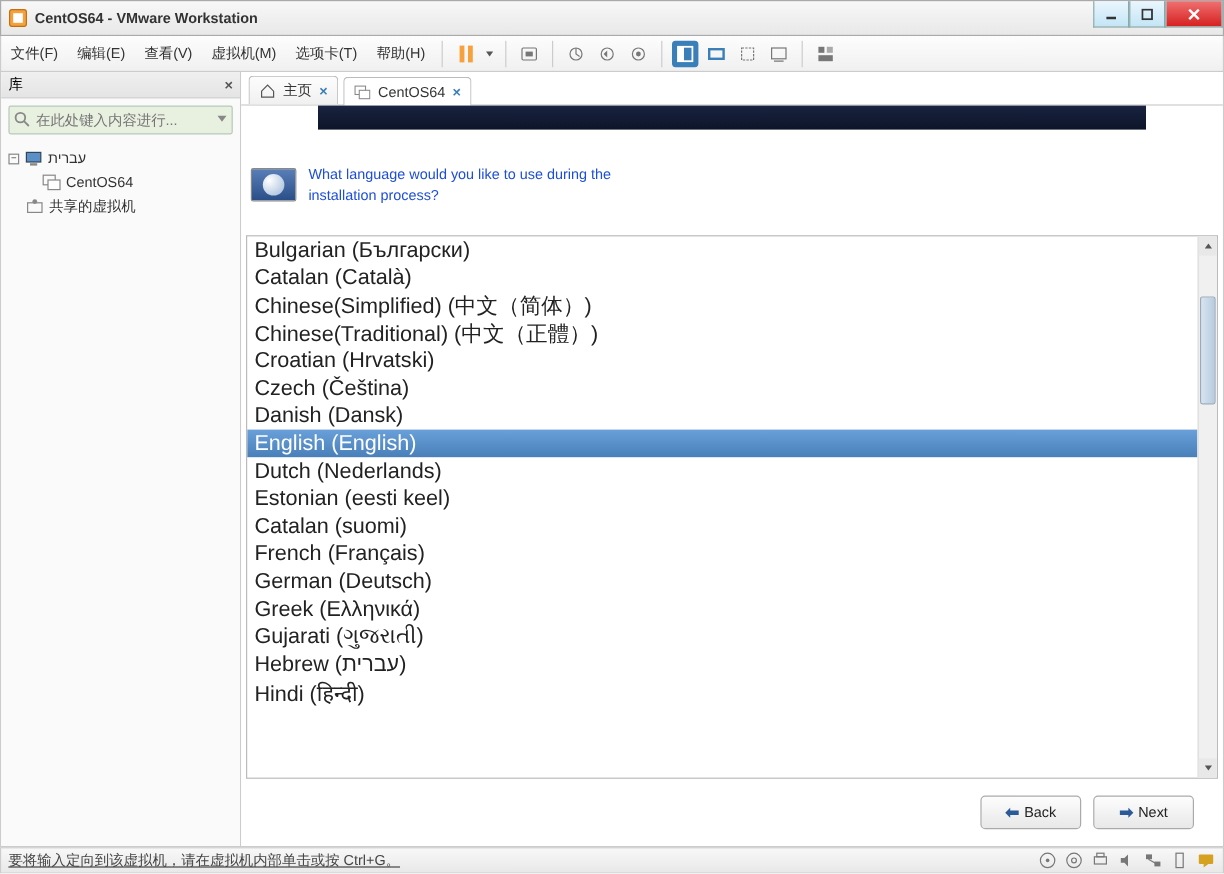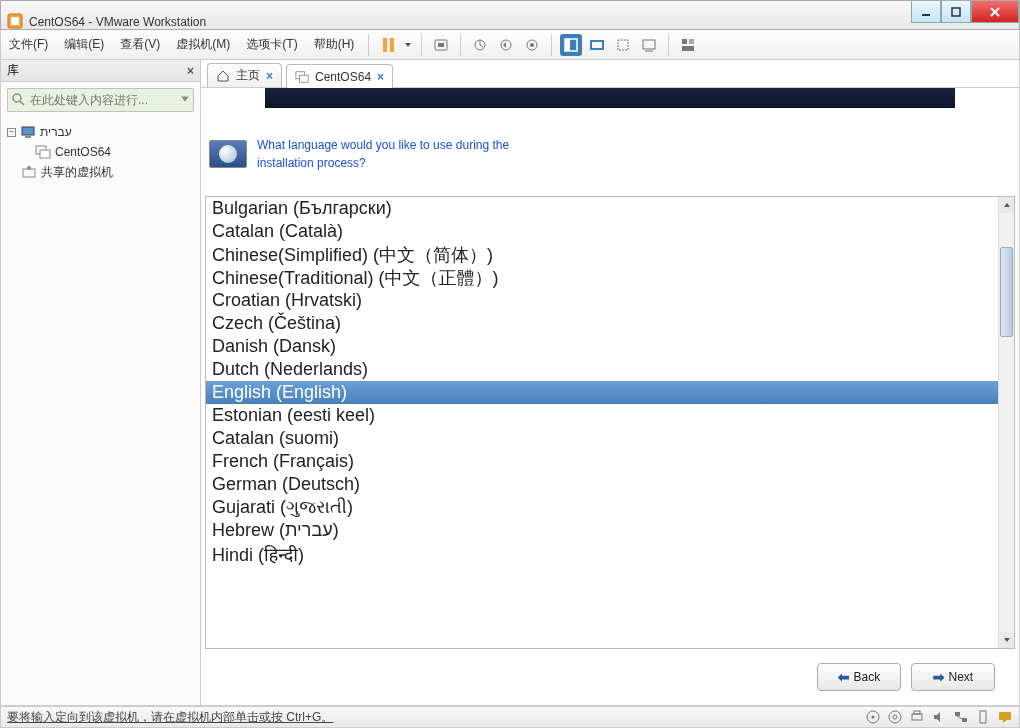--- a/index.html
+++ b/index.html
@@ -1,19 +1,19 @@
 <!DOCTYPE html>
 <html><head>
 <meta charset="utf-8">
 <style>
 * { box-sizing: border-box; margin: 0; padding: 0; font-family: "Microsoft YaHei", Tahoma, Arial, sans-serif; font-size: 12px; }
 body { background: #fff; width: 1020px; height: 728px; overflow: hidden; display: flex; flex-direction: column; }
 
 
-.titlebar { height: 30px; background: linear-gradient(#f8f8f8, #e8e8e8); border: 1px solid #aaa; display: flex; align-items: flex-end; padding: 0 0 0 6px; }
+.titlebar { height: 30px; background: linear-gradient(#f8f8f8, #e8e8e8); border: 1px solid #aaa; display: flex; align-items: center; padding: 0 0 0 6px; font-weight: bold; }
 .titlebar .appicon { width: 16px; height: 16px; margin-right: 6px; }
 .titlebar .title { flex: 1; color: #333; }
 .winbtns { display: flex; height: 100%; }
 .winbtn { width: 30px; height: 22px; border: 1px solid #8aa; border-top: none; background: linear-gradient(#eaf6fd,#c4e5f6); display:flex; align-items:center; justify-content:center; color:#333; }
 .winbtn.close { background: linear-gradient(#f07070,#d62020); color:#fff; width:48px; }
 .winbtn svg { width:10px; height:10px; }
 
 
 .menubar { height: 30px; border: 1px solid #ccc; border-top: none; background: linear-gradient(#fdfdfd,#f0f0f0); display:flex; align-items:center; padding: 0 2px; gap:4px; }
 .menuitem { padding: 4px 6px; color:#333; cursor:default; }
@@ -251,26 +251,27 @@
       </div>
       <div class="listwrap">
         <div class="langlist" id="langlist">
             <div class="langitem">Bulgarian (Български)</div>
             <div class="langitem">Catalan (Català)</div>
             <div class="langitem">Chinese(Simplified) (中文（简体）)</div>
             <div class="langitem">Chinese(Traditional) (中文（正體）)</div>
             <div class="langitem">Croatian (Hrvatski)</div>
             <div class="langitem">Czech (Čeština)</div>
             <div class="langitem">Danish (Dansk)</div>
+            <div class="langitem selected">English (English)</div>
             <div class="langitem">Dutch (Nederlands)</div>
-            <div class="langitem selected">English (English)</div>
             <div class="langitem">Estonian (eesti keel)</div>
             <div class="langitem">Catalan (suomi)</div>
             <div class="langitem">French (Français)</div>
             <div class="langitem">German (Deutsch)</div>
+            <div class="langitem">Greek (Ελληνικά)</div>
             <div class="langitem">Gujarati (ગુજરાતી)</div>
             <div class="langitem">Hebrew (עברית)</div>
             <div class="langitem">Hindi (हिन्दी)</div>
           </div>
         <div class="scrollbar">
           <div class="sbtn">
               <svg width="8" height="8" viewBox="0 0 8 8">
                 <path d="M1 6 L4 2 L7 6 Z" fill="#555"></path>
               </svg>
             </div>

